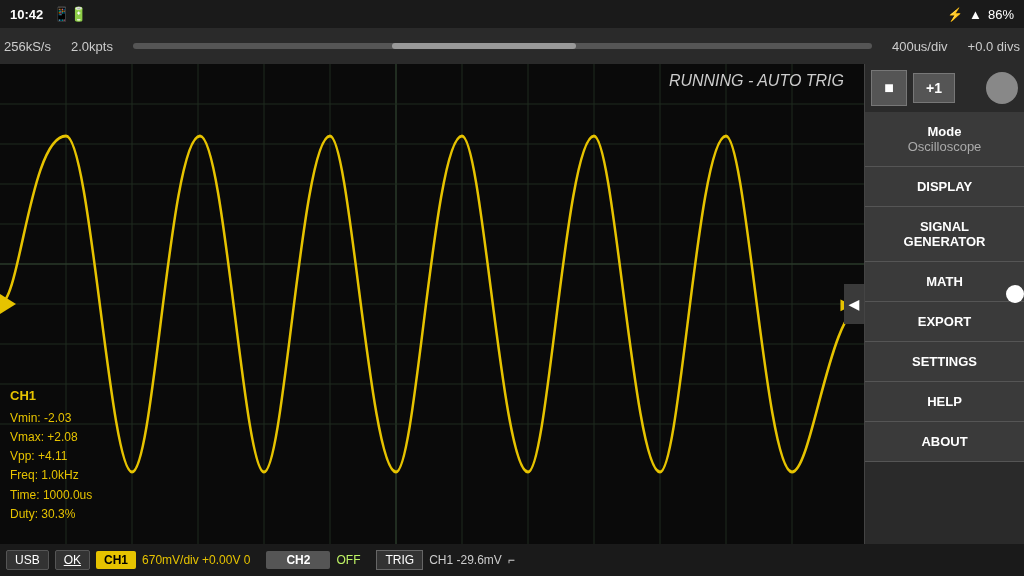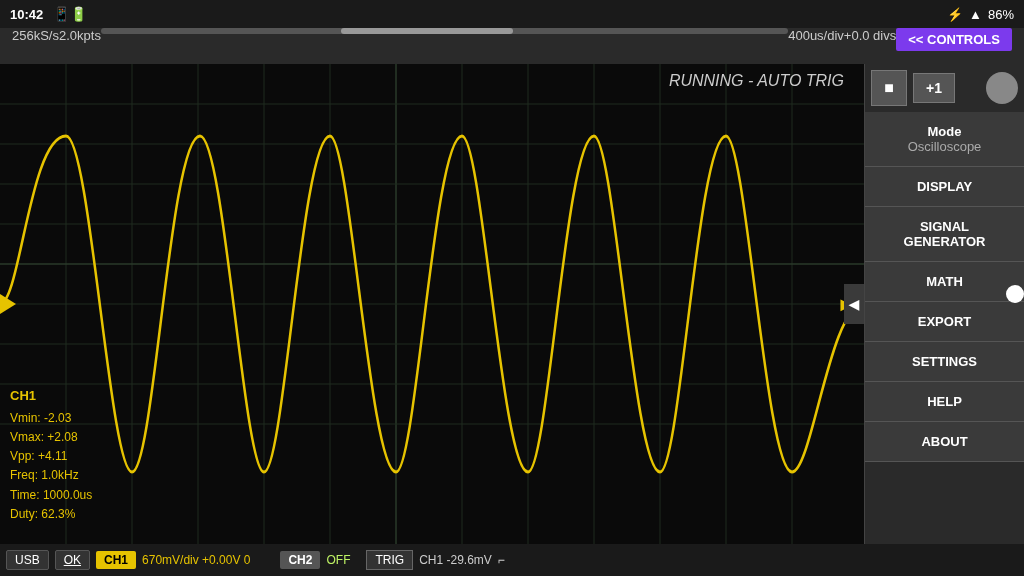--- a/index.html
+++ b/index.html
@@ -26,22 +26,23 @@
     #status-bar .time { font-weight: bold; margin-right: 10px; }
     #status-bar .spacer { flex: 1; }
     #status-bar .right-icons { display: flex; align-items: center; gap: 6px; }
 
     
     #toolbar {
       width: 100%;
       height: 36px;
       background: #2a2a2a;
       display: flex;
-      align-items: flex-start;
-      padding: 0 12px;
+      align-items: center;
+      padding: 0 4px;
+      gap: 20px;
       font-size: 13px;
       color: #ccc;
     }
     #toolbar .sample-rate { }
     #toolbar .points { }
     #toolbar .slider-container {
       flex: 1;
       display: flex;
       align-items: center;
     }
@@ -267,25 +268,25 @@
       border-radius: 2px;
       font-size: 12px;
     }
     .ch1-info {
       color: #e6c300;
       font-size: 12px;
     }
     .ch2-badge {
       background: #555;
       color: #fff;
-      padding: 2px 8px;
+      padding: 2px 20px;
       font-weight: bold;
       border-radius: 2px;
       font-size: 12px;
-      margin-left: 24px;
+      margin-left: 10px;
     }
     .ch2-info {
       color: #bef264;
       font-size: 12px;
     }
     .trig-badge {
       background: #333;
       border: 1px solid #666;
       color: #fff;
       padding: 2px 8px;
@@ -326,21 +327,20 @@
 <div id="toolbar">
   <span class="sample-rate">256kS/s</span>
   <span class="points">2.0kpts</span>
   <div class="slider-container">
     <div class="slider-track">
       <div class="slider-thumb"></div>
     </div>
   </div>
   <span class="time-div">400us/div</span>
   <span class="offset">+0.0 divs</span>
-  <button class="controls-btn">&lt;&lt; CONTROLS</button>
 </div>
 
 <div id="main" style="position:relative;">
 
   <div id="scope-area">
 
     <svg id="grid-svg" style="position:absolute;top:0;left:0;width:100%;height:100%;">
 
       <line x1="66" y1="0" x2="66" y2="100%" stroke="#1e2a1e" stroke-width="1"></line>
       <line x1="132" y1="0" x2="132" y2="100%" stroke="#1e2a1e" stroke-width="1"></line>
@@ -392,21 +392,21 @@
 
     <div id="trigger-arrow-right" style="position:absolute;right:4px;top:50%;transform:translateY(-50%);color:#e6c300;font-weight:bold;font-size:14px;">▶T</div>
 
     <div id="measurements">
       <div class="ch-label">CH1</div>
       <div>Vmin: -2.03</div>
       <div>Vmax: +2.08</div>
       <div>Vpp: +4.11</div>
       <div>Freq: 1.0kHz</div>
       <div>Time: 1000.0us</div>
-      <div>Duty: 62.3%</div>
+      <div>Duty: 30.3%</div>
     </div>
 
   </div>
 
   <div id="right-panel">
     <div class="top-controls">
       <button class="stop-btn">■</button>
       <button class="plus-one-btn">+1</button>
       <div class="circle-btn"></div>
     </div>

